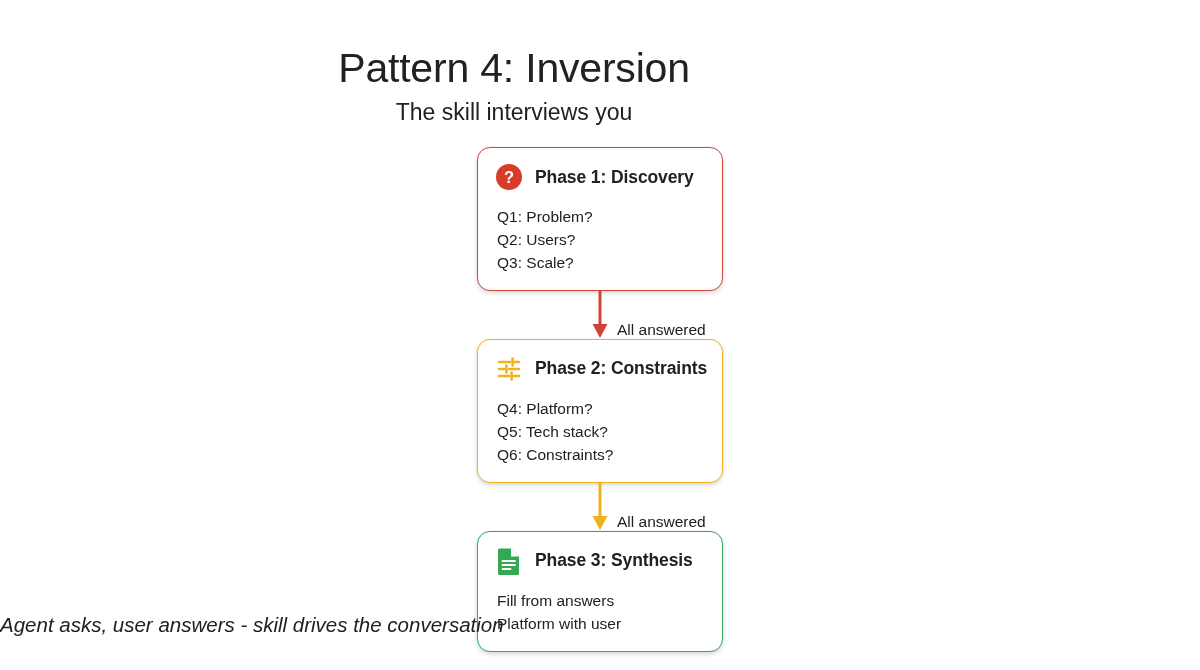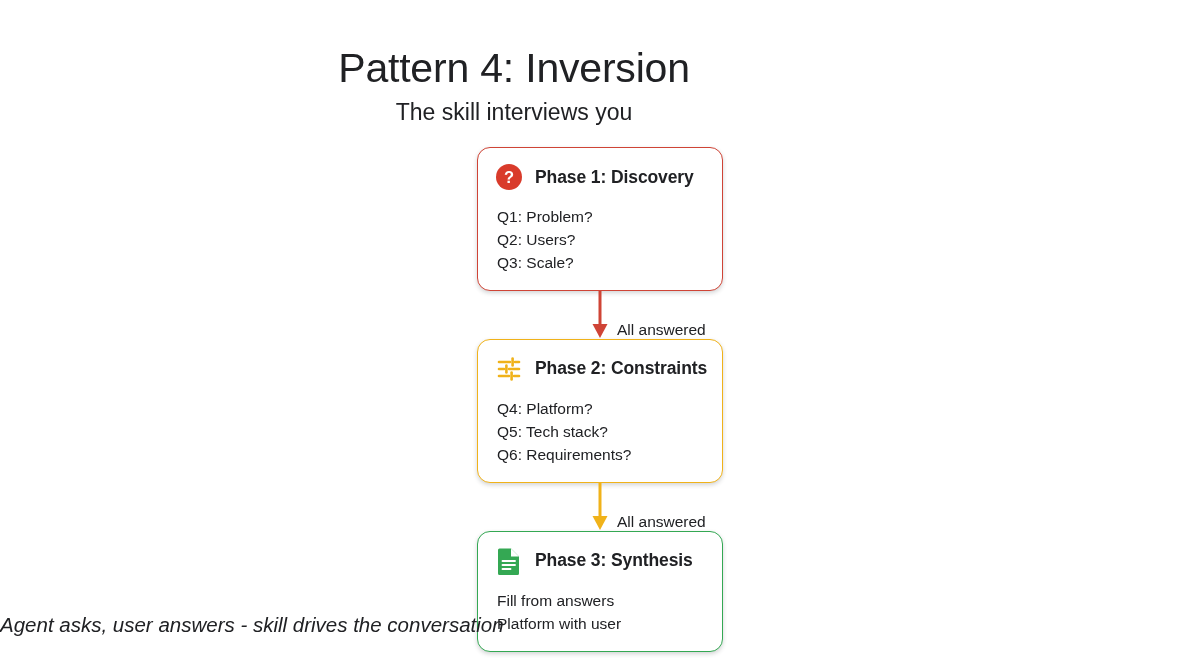--- a/index.html
+++ b/index.html
@@ -187,21 +187,21 @@
               <line x1="10.4" y1="9.6" x2="10.4" y2="16.4"></line>
               <line x1="15.6" y1="16.6" x2="15.6" y2="23.4"></line>
             </g>
           </svg>
         </span>
         <span class="card-title">Phase 2: Constraints</span>
       </div>
       <div class="card-lines">
         <div class="card-line">Q4: Platform?</div>
         <div class="card-line">Q5: Tech stack?</div>
-        <div class="card-line">Q6: Requirements?</div>
+        <div class="card-line">Q6: Constraints?</div>
       </div>
     </div>
 
     <div class="connector">
       <svg class="conn-svg" width="24" height="48" viewBox="0 0 24 48">
         <line x1="12" y1="0" x2="12" y2="36" stroke="#f0b21a" stroke-width="3"></line>
         <polygon points="12,47 4.5,33 19.5,33" fill="#f0b21a"></polygon>
       </svg>
       <span class="conn-label">All answered</span>
     </div>

